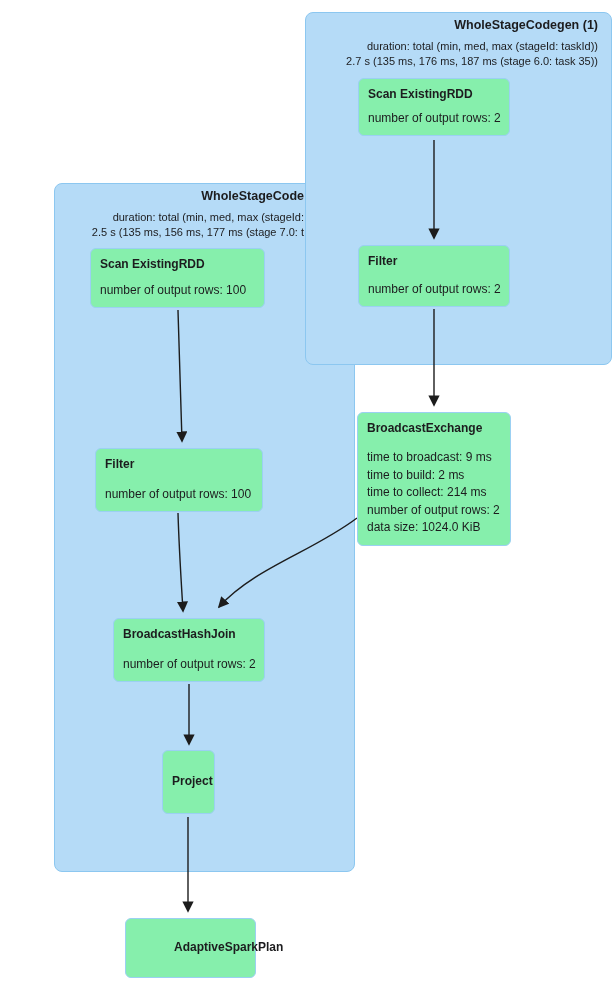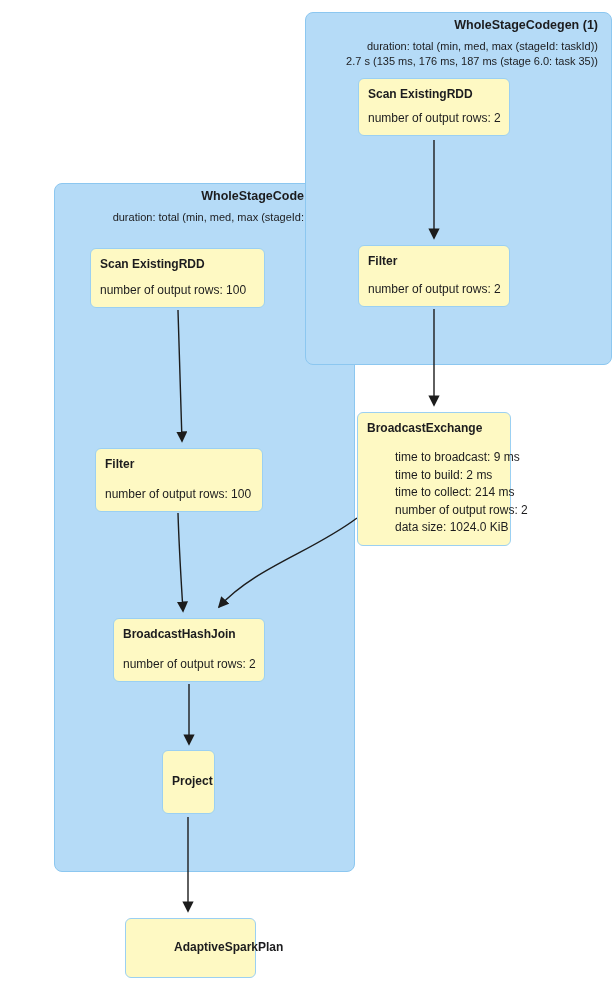--- a/index.html
+++ b/index.html
@@ -34,49 +34,50 @@
     margin-top:6px;
     font-size:11px;
     line-height:14.5px;
   }
   #edges{
     position:absolute;left:0;top:0;z-index:3;pointer-events:none;
   }
   .node{
     position:absolute;
     z-index:4;
-    background:#fef9c3;
+    background:#86efac;
     border:1px solid #9bd0f2;
     border-radius:6px;
     box-sizing:border-box;
     padding:8px 9px 9px 9px;
     display:flex;
     flex-direction:column;
     justify-content:space-between;
     white-space:nowrap;
     font-size:12px;
   }
   .node .node-name{font-weight:bold;font-size:12px;line-height:15px;}
   .node .node-metric{font-size:12px;line-height:15px;}
   .node.centered{justify-content:center;align-items:flex-start;}
-  .node .metric-list{margin-top:13px;margin-left:28px;}
+  .node .metric-list{margin-top:13px;}
   .node .metric-list div{line-height:17.5px;}
   .z1{z-index:1;}
   .z2{z-index:2;}
 </style>
 </head>
 <body>
 
 <div id="stage">
 
   <div class="cluster z1" style="left:32px;top:183px;width:301px;height:689px;">
     <div class="cluster-label" style="left:3px;right:50px;">
       <div class="cluster-title">WholeStageCode</div>
       <div class="cluster-duration">
         <div>duration: total (min, med, max (stageId:</div>
+        <div>2.5 s (135 ms, 156 ms, 177 ms (stage 7.0: t</div>
       </div>
     </div>
   </div>
 
   <div class="cluster z2" style="left:283px;top:12px;width:307px;height:353px;">
     <div class="cluster-label" style="left:8px;right:13px;">
       <div class="cluster-title">WholeStageCodegen (1)</div>
       <div class="cluster-duration">
         <div>duration: total (min, med, max (stageId: taskId))</div>
         <div>2.7 s (135 ms, 176 ms, 187 ms (stage 6.0: task 35))</div>

